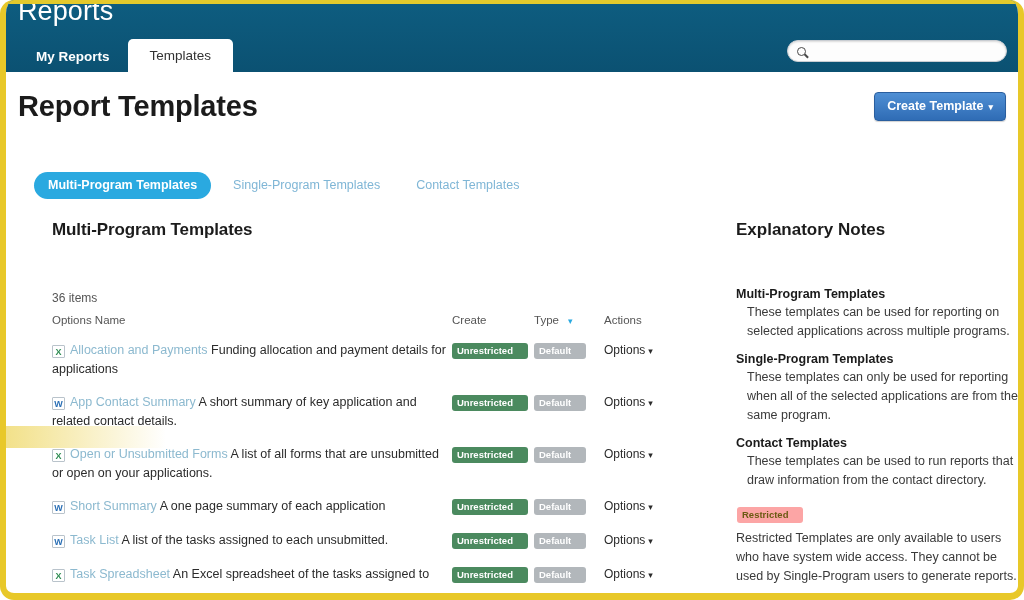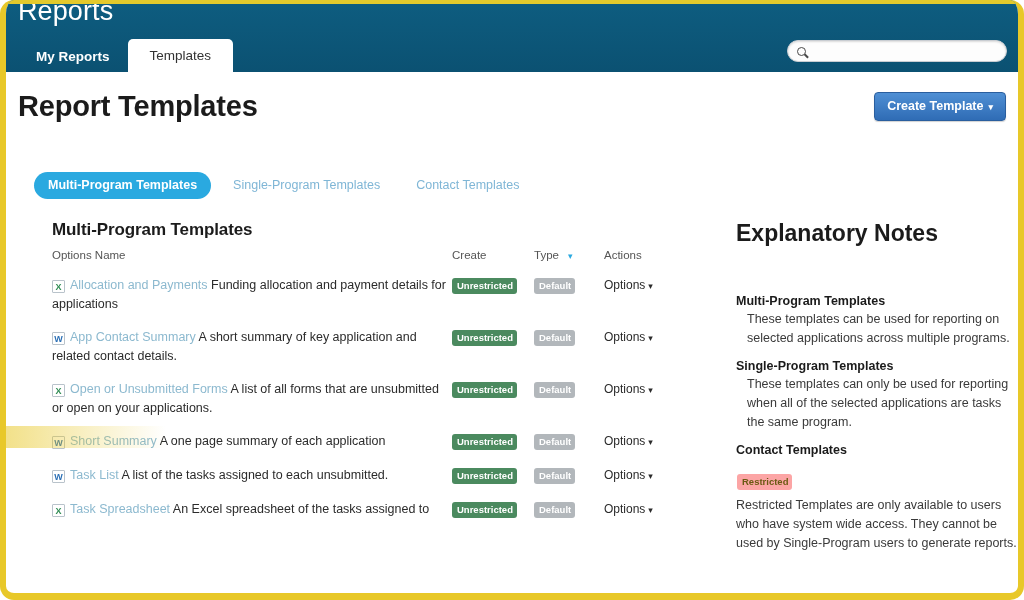--- a/index.html
+++ b/index.html
@@ -270,39 +270,39 @@
     cursor: pointer;
   }
   .tmpl-desc { color: #2b2b2b; }
 
   .badge {
     display: inline-block;
     font-size: 9.5px;
     font-weight: bold;
     color: #ffffff;
     border-radius: 3px;
-    padding: 2px 4px 3px 5px;
+    padding: 2px 15px 3px 5px;
     line-height: 11px;
     white-space: nowrap;
   }
   .badge.unrestricted { background: #4b8a5f; }
   .badge.default { background: #b2b7bb; }
   .badge.restricted { background: #fca5a5; color: #6b5a12; }
 
   .options-btn {
     font-size: 12px;
     color: #2b2b2b;
     cursor: pointer;
     white-space: nowrap;
   }
   .options-btn .caret { font-size: 9px; margin-left: 3px; }
 
   
   #notes-title {
-    font-size: 23px;
+    font-size: 17px;
     font-weight: bold;
     color: #1b1b1b;
   }
   #notes-list { margin-top: 47px; }
   .note-term {
     font-size: 12.5px;
     font-weight: bold;
     color: #1b1b1b;
     margin-top: 11px;
   }
@@ -371,20 +371,21 @@
       </div>
       <div class="pill link">
         <span>Contact Templates</span>
       </div>
     </div>
 
     <div id="columns">
 
       <div id="main-col">
         <div id="section-title">Multi-Program Templates</div>
+        <div id="item-count">36 items</div>
 
         <table id="templates-table">
           <thead>
             <tr>
               <th class="col-name">Options Name</th>
               <th class="col-access">Create</th>
               <th class="col-type">
                 <span>Type</span><span class="sort-caret">▾</span>
               </th>
               <th class="col-act">Actions</th>
@@ -430,22 +431,23 @@
             </tbody>
         </table>
       </div>
 
       <div id="notes-col">
         <div id="notes-title">Explanatory Notes</div>
         <div id="notes-list">
             <div class="note-term">Multi-Program Templates</div>
             <div class="note-def">These templates can be used for reporting on selected applications across multiple programs.</div>
             <div class="note-term">Single-Program Templates</div>
-            <div class="note-def">These templates can only be used for reporting when all of the selected applications are tasks the same program.</div>
+            <div class="note-def">These templates can only be used for reporting when all of the selected applications are from the same program.</div>
             <div class="note-term">Contact Templates</div>
+            <div class="note-def">These templates can be used to run reports that draw information from the contact directory.</div>
           </div>
 
         <div class="note-badge-wrap">
           <span class="badge restricted">Restricted</span>
         </div>
         <div class="note-def" style="padding-left:0;margin-top:6px;">Restricted Templates are only available to users who have system wide access. They cannot be used by Single-Program users to generate reports.</div>
       </div>
     </div>
 
     <div id="bottom-highlight"></div>

